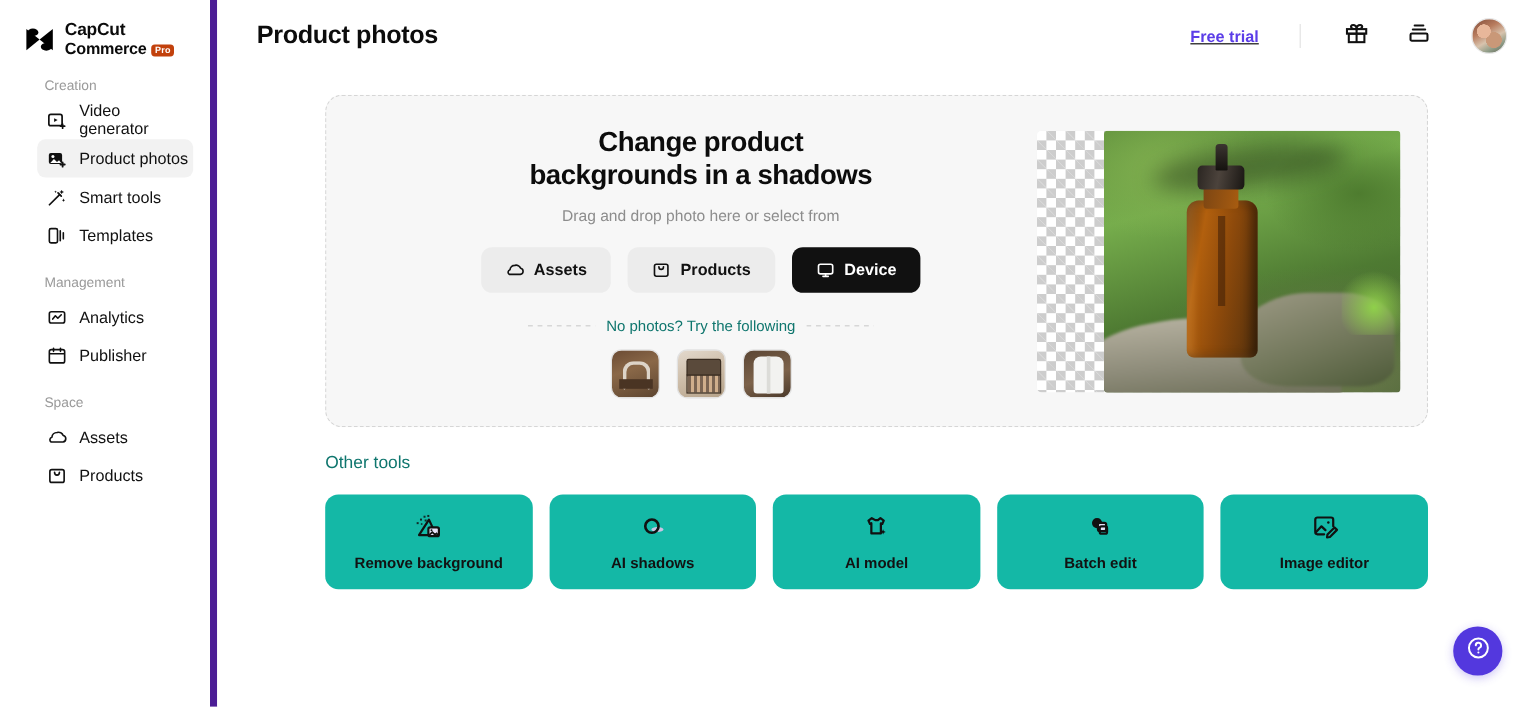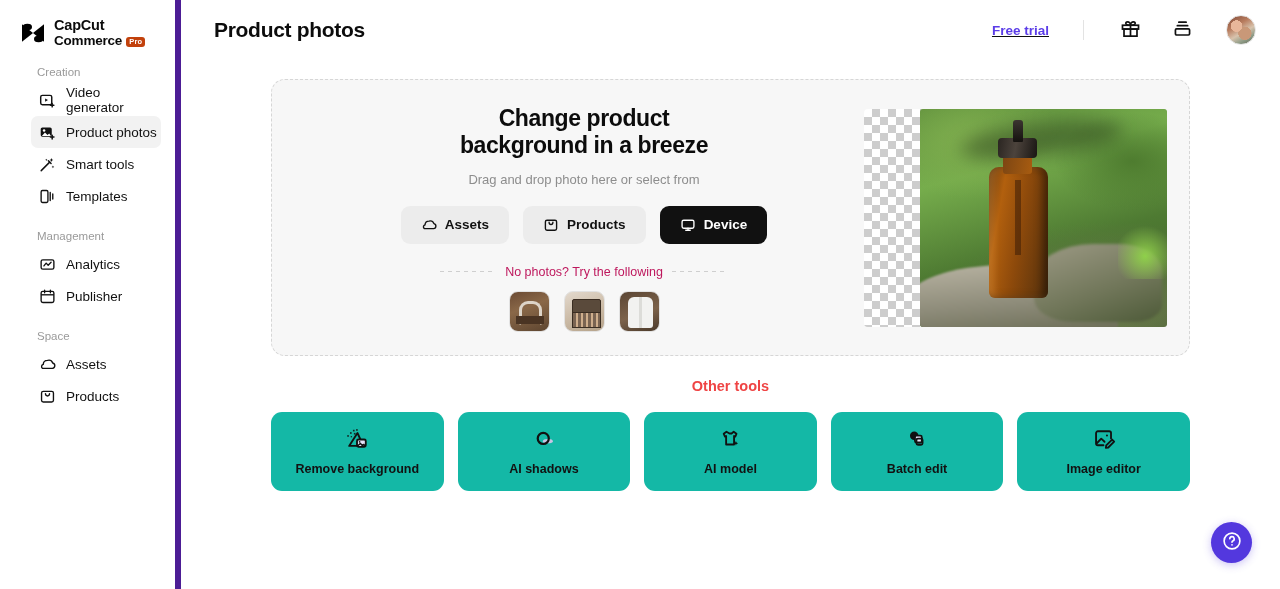--- a/index.html
+++ b/index.html
@@ -97,21 +97,21 @@
 
   .divider-row {
     display: flex; align-items: center; justify-content: center;
     gap: 9px; margin-top: 21px; width: 100%;
   }
   .dash-line {
     width: 56px; height: 1px;
     background-image: linear-gradient(to right, #cfcfcf 0 4px, transparent 4px 8px);
     background-size: 8px 1px; background-repeat: repeat-x;
   }
-  .divider-text { font-size: 12.5px; color: #be185d; }
+  .divider-text { font-size: 12.5px; color: #0f766e; }
 
   .thumbs { display: flex; gap: 14px; margin-top: 12px; }
   .thumb {
     width: 41px; height: 41px; border-radius: 9px; cursor: pointer;
     border: 1px solid #e2e2e2; overflow: hidden; position: relative;
   }
   .thumb.t1 { background: linear-gradient(160deg,#6b4b34 0%,#8a6848 40%,#5d4530 100%); }
   .thumb.t1::before { content:""; position:absolute; left:9px; top:9px; width:17px; height:19px;
     border:3.5px solid #ddd4c8; border-radius:9px 9px 4px 4px; border-bottom-color:transparent; }
   .thumb.t1::after { content:""; position:absolute; left:6px; bottom:7px; width:28px; height:8px; background:#4a3423; }
@@ -182,21 +182,21 @@
     position: absolute; left: 37.5%; top: 5.5%; width: 4.2%; height: 10%;
     background: linear-gradient(180deg,#3b3530,#15120f); border-radius: 3px 3px 1px 1px;
   }
   .photo .pipette {
     position: absolute; left: 38.5%; top: 33%; width: 2.2%; height: 34%;
     background: rgba(60,30,8,0.55);
   }
 
   
   .tools-wrap { margin: 22px 90px 0 90px; }
-  .tools-title { font-size: 14.5px; font-weight: 700; color: #ef4444; text-align: center; }
+  .tools-title { font-size: 14.5px; font-weight: 400; color: #0f766e; }
   .tools-grid { display: flex; gap: 14px; margin-top: 18px; }
   .tool-card {
     flex: 1; height: 79px; border-radius: 11px; background: #14b8a6;
     display: flex; flex-direction: column; align-items: center; justify-content: center;
     gap: 11px; cursor: pointer;
   }
   .tool-ico { width: 24px; height: 24px; }
   .tool-label { font-size: 12.5px; font-weight: 600; color: #121212; }
 
   
@@ -358,21 +358,21 @@
           </span>
         </div>
         <div class="avatar"></div>
       </div>
     </div>
 
     <section class="hero">
       <div class="hero-left">
         <div class="hero-h1">
           <span>Change product</span><br>
-          <span>background in a breeze</span>
+          <span>backgrounds in a shadows</span>
         </div>
         <div class="hero-sub">Drag and drop photo here or select from</div>
 
         <div class="hero-btns">
           <button class="hbtn light">
             <span class="hbtn-ico">
               <svg viewBox="0 0 20 20" width="16" height="16" fill="none" stroke="#111" stroke-width="1.7">
                 <path d="M4.2 14.5h11.6a3.2 3.2 0 0 0 .3-6.3A5 5 0 0 0 10 5.2a5 5 0 0 0-5 4.6 2.6 2.6 0 0 0-.8 4.7z" stroke-linejoin="round"></path>
               </svg>
             </span>

